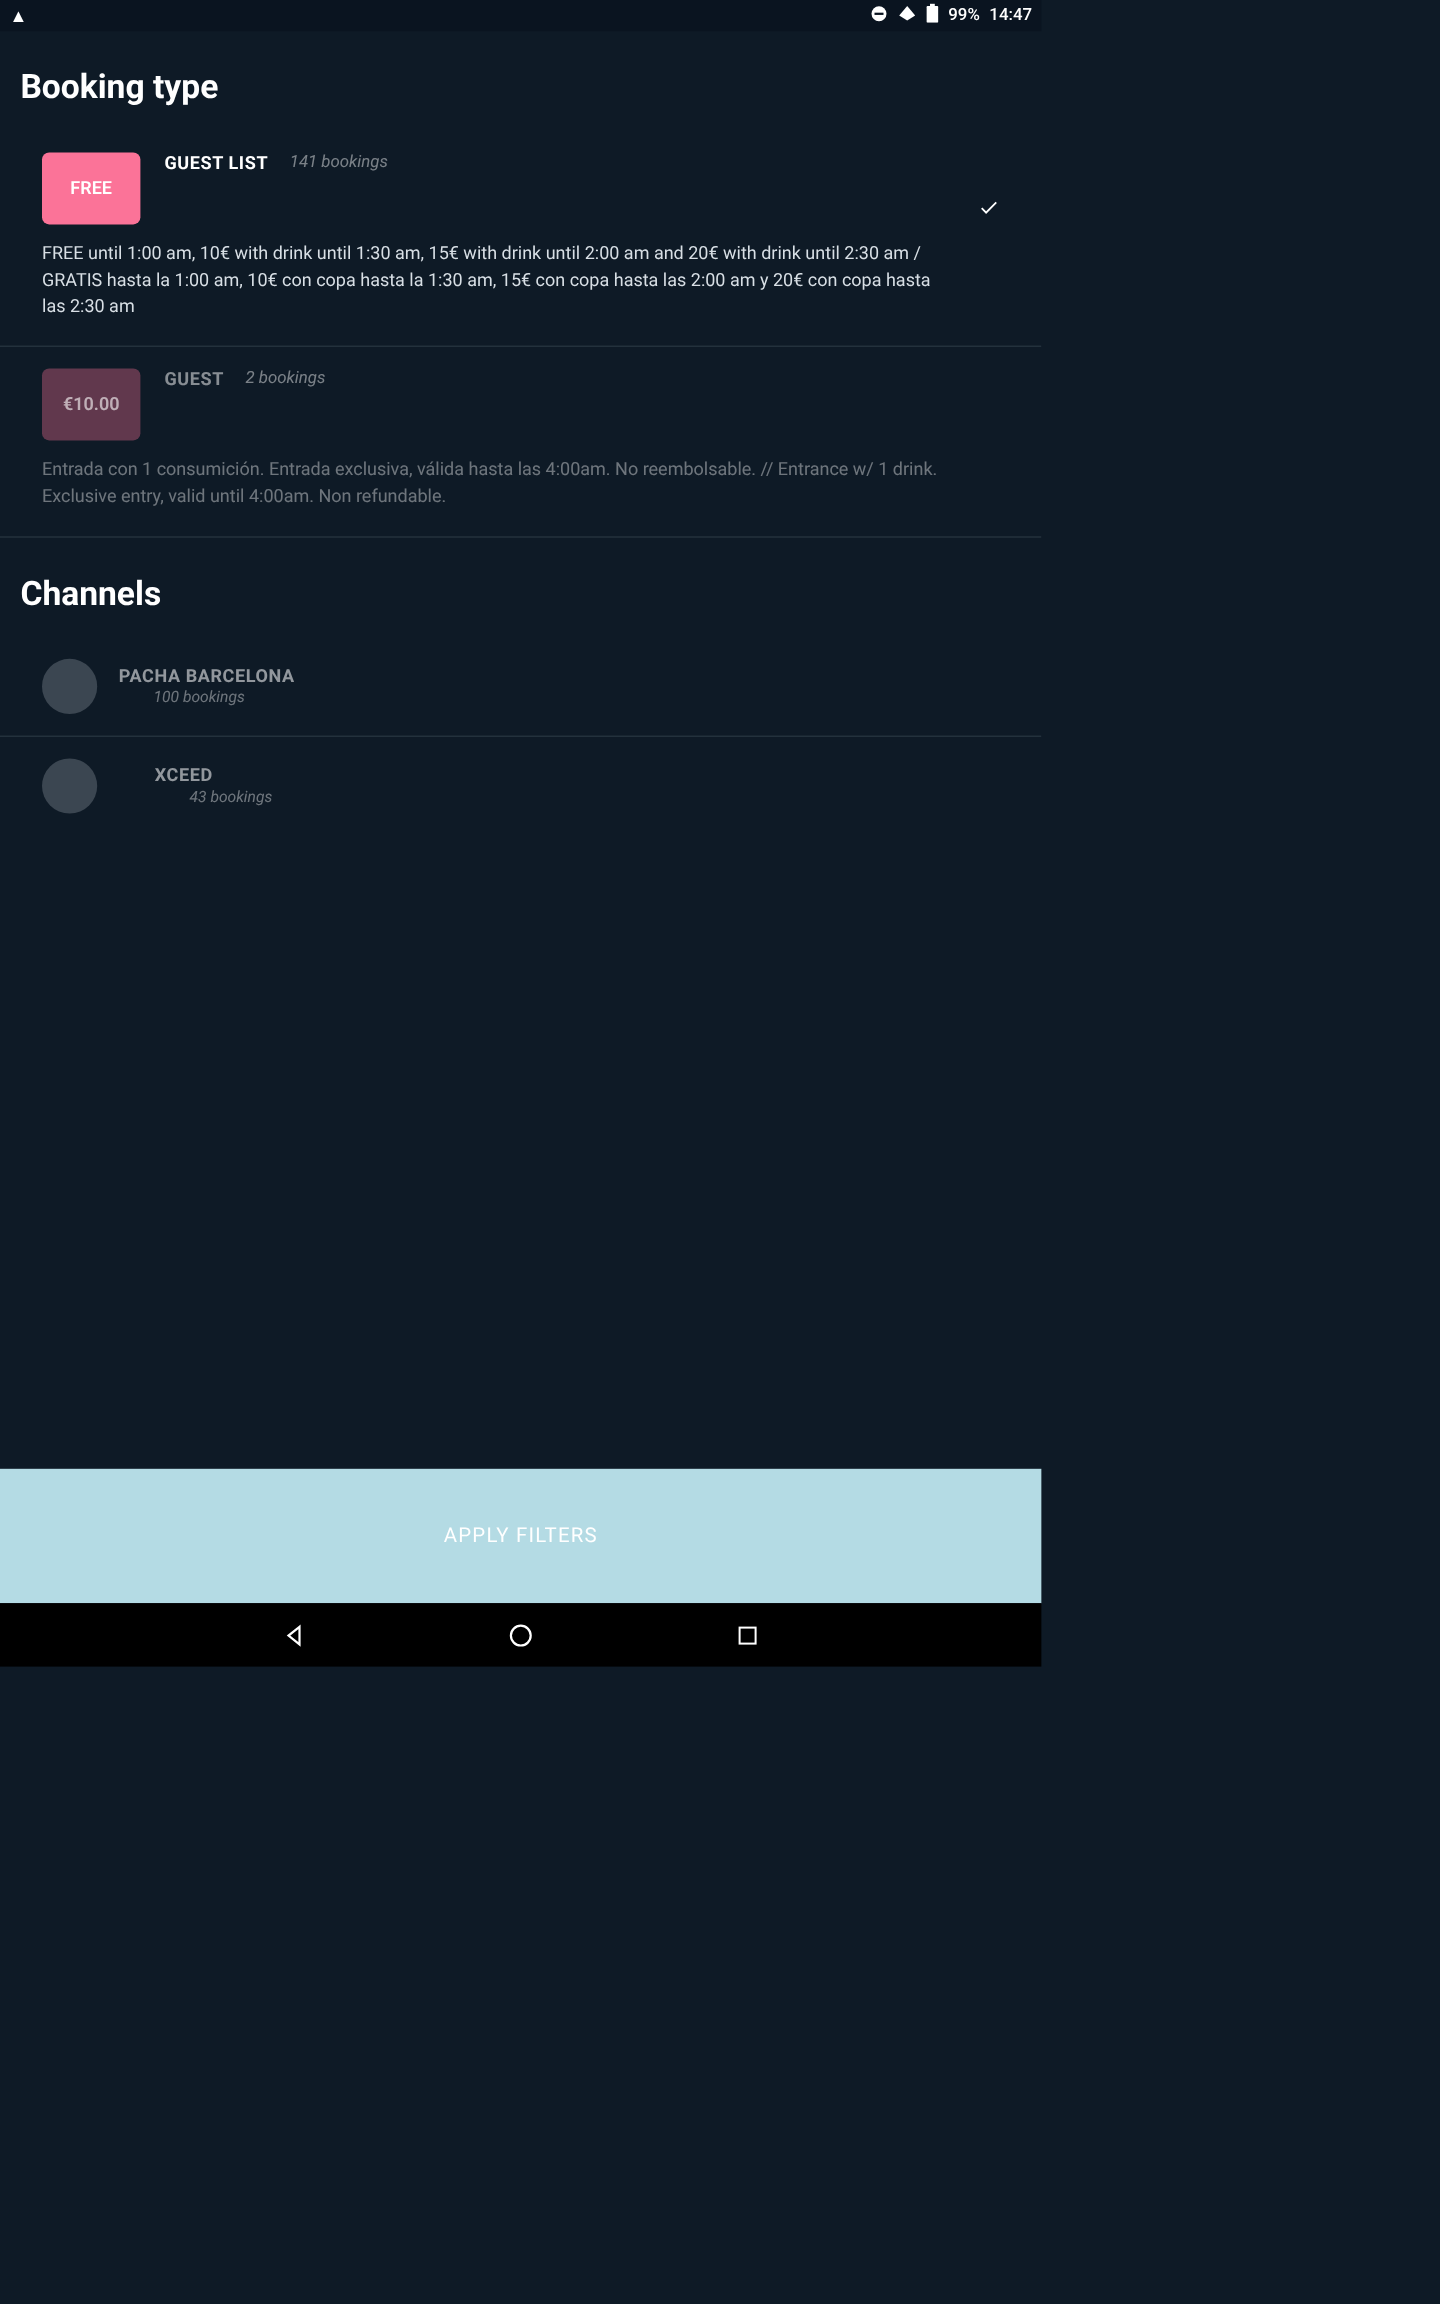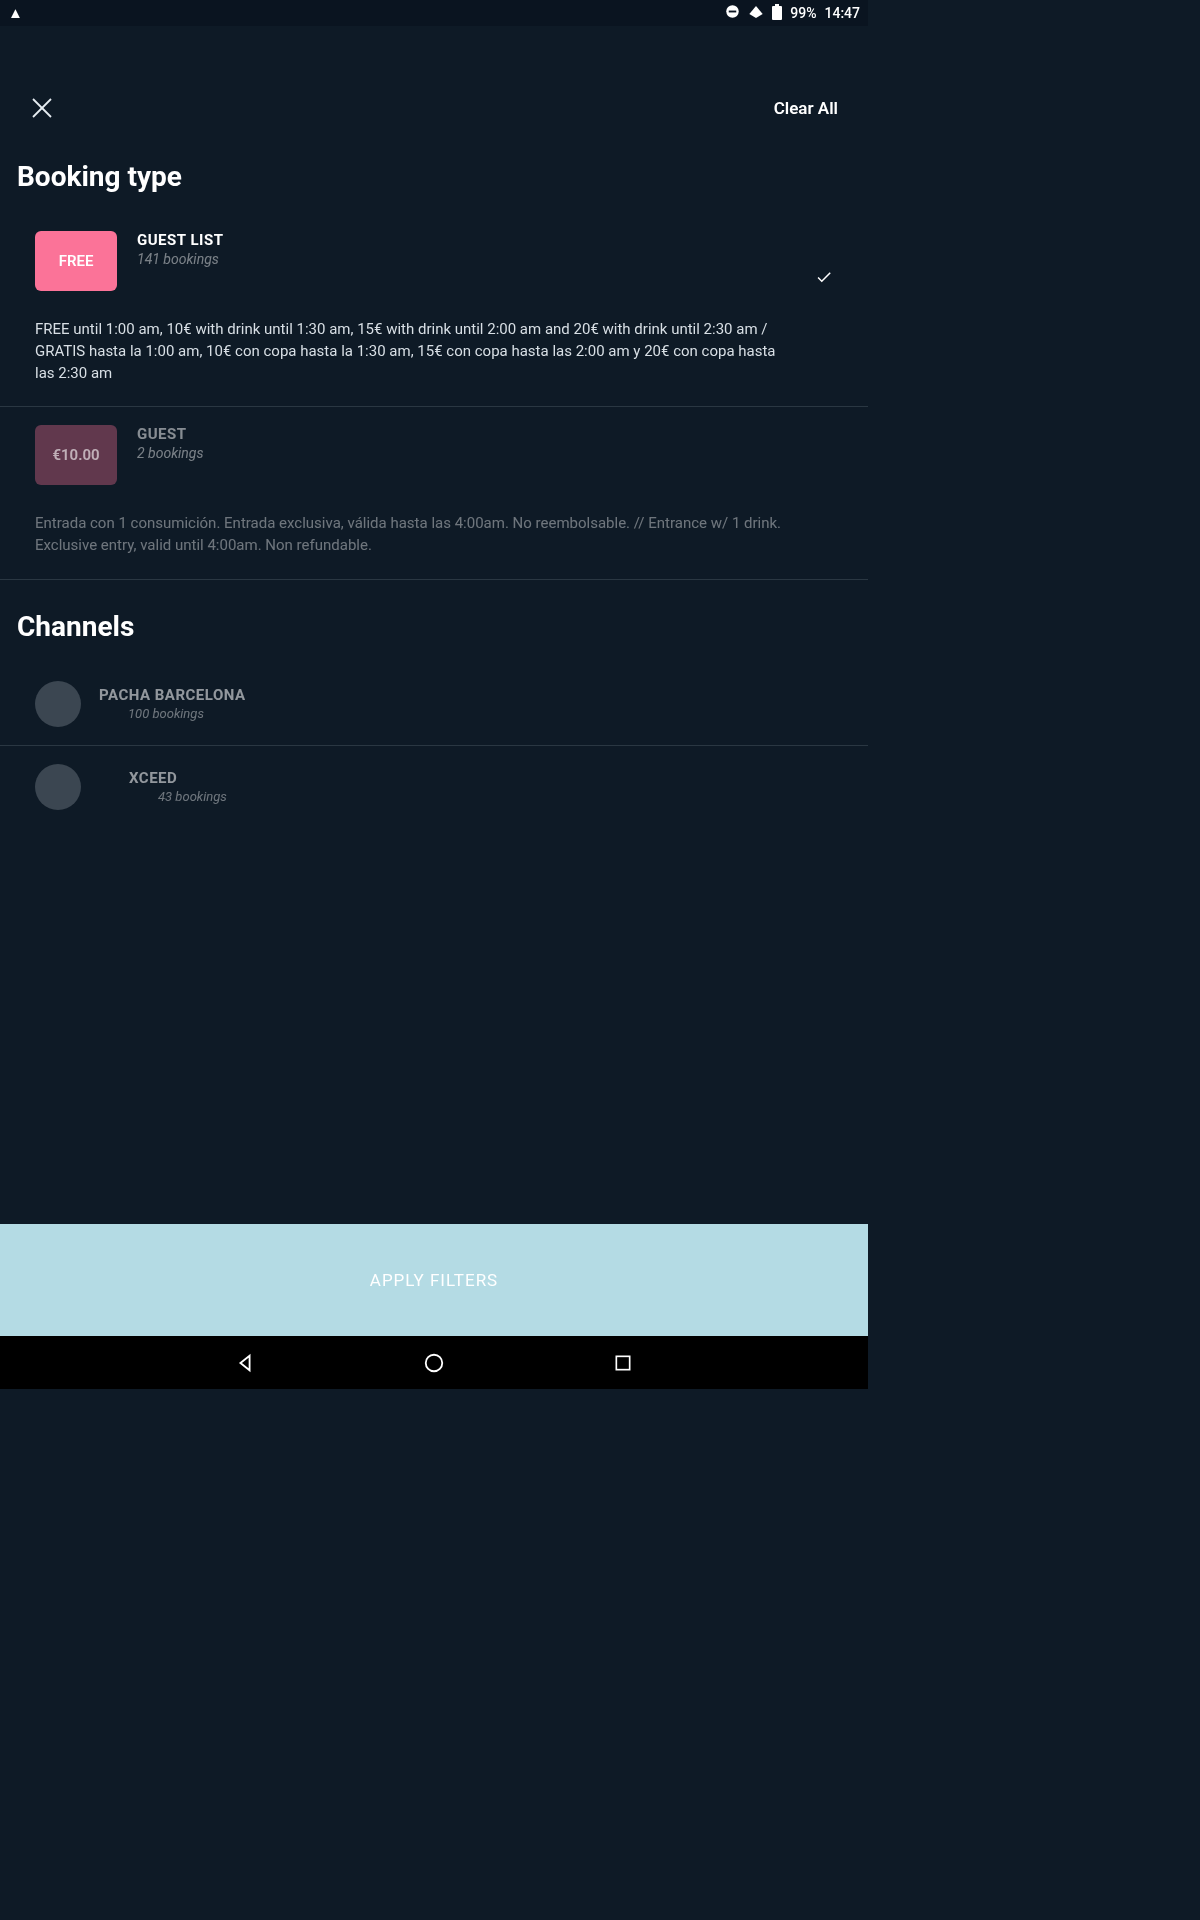--- a/index.html
+++ b/index.html
@@ -106,38 +106,38 @@
     }
     .price-badge.pink {
       background: #fb7398;
     }
     .price-badge.dim {
       background: rgba(251, 115, 152, 0.35);
       color: rgba(255, 255, 255, 0.6);
     }
     .booking-meta {
       display: flex;
-      flex-direction: column;
-      gap: 2px;
+      flex-direction: row;
+      gap: 18px;
     }
     .booking-name {
       font-size: 15px;
       font-weight: 700;
       letter-spacing: 0.5px;
     }
     .booking-name.dim {
       color: rgba(255, 255, 255, 0.5);
     }
     .booking-count {
       font-size: 14px;
       font-style: italic;
       color: rgba(255, 255, 255, 0.45);
     }
     .booking-desc {
-      margin-top: 28px;
+      margin-top: 14px;
       font-size: 15px;
       line-height: 1.45;
       color: #d8dfe5;
       max-width: 760px;
     }
     .booking-desc.dim {
       color: rgba(255, 255, 255, 0.4);
     }
     .check-icon {
       position: absolute;
@@ -234,29 +234,20 @@
           <rect x="3" y="0" width="4" height="2"></rect>
         </svg>
     </span>
     <span class="battery-pct">99%</span>
     <span class="clock">14:47</span>
   </div>
 </div>
 
 <div class="main-content">
 
-  <div class="header-row">
-    <div class="close-btn">
-      <svg width="22" height="22" viewBox="0 0 22 22" stroke="#e8eef3" stroke-width="1.8" fill="none">
-        <line x1="2" y1="2" x2="20" y2="20"></line>
-        <line x1="20" y1="2" x2="2" y2="20"></line>
-      </svg>
-    </div>
-    <div class="clear-all">Clear All</div>
-  </div>
 
   <div class="section-title">Booking type</div>
 
   <div class="booking-item">
     <div class="booking-top">
       <div class="price-badge pink">FREE</div>
       <div class="booking-meta">
         <div class="booking-name">GUEST LIST</div>
         <div class="booking-count">141 bookings</div>
       </div>

